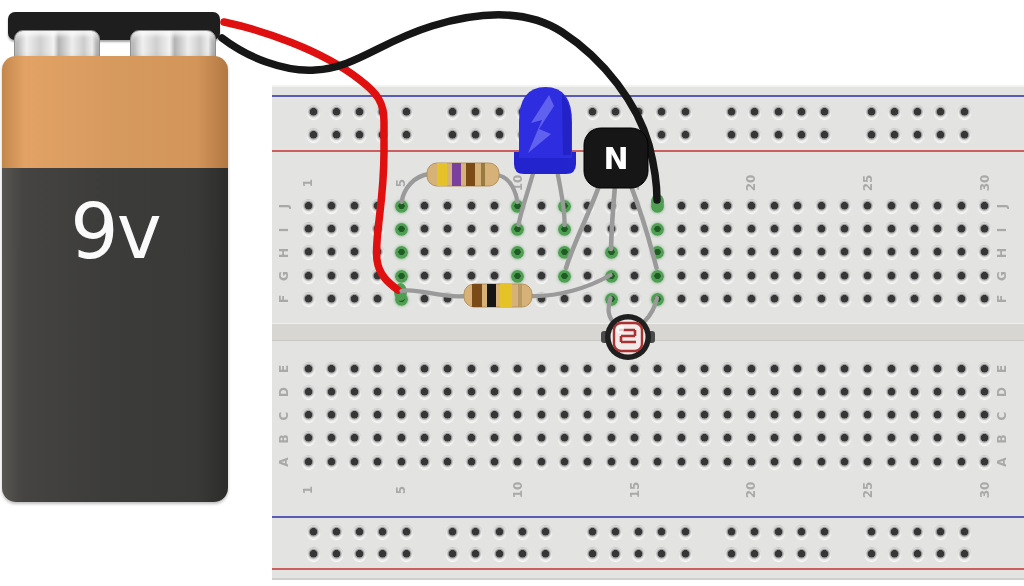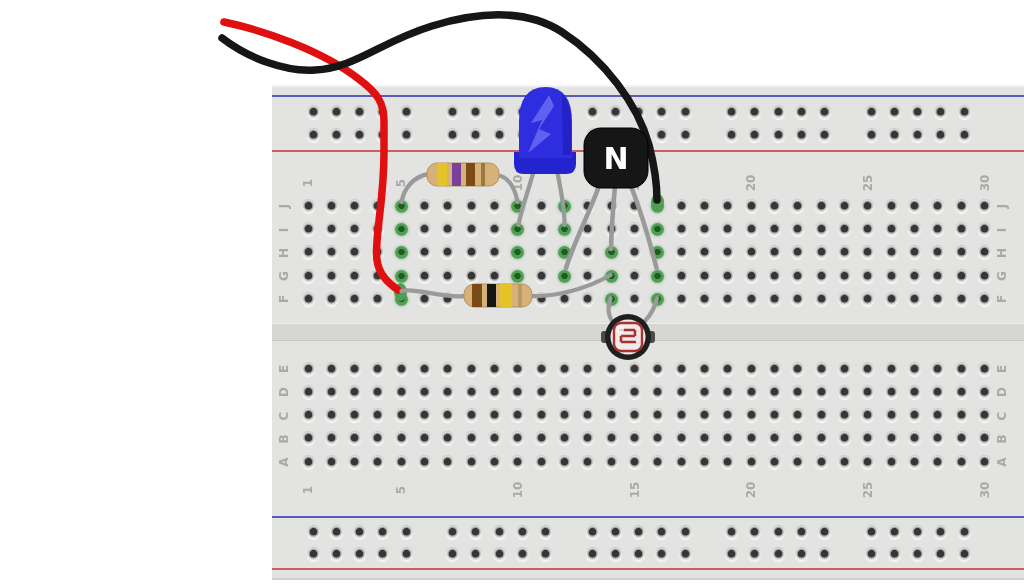--- a/index.html
+++ b/index.html
@@ -484,20 +484,31 @@
       <span class="bblabel" style="left: 2px; top: 295.3px;">D</span>
       <span class="bblabel" style="left: 720px; top: 295.3px;">D</span>
       <span class="bblabel" style="left: 2px; top: 318.6px;">C</span>
       <span class="bblabel" style="left: 720px; top: 318.6px;">C</span>
       <span class="bblabel" style="left: 2px; top: 341.9px;">B</span>
       <span class="bblabel" style="left: 720px; top: 341.9px;">B</span>
       <span class="bblabel" style="left: 2px; top: 365.2px;">A</span>
       <span class="bblabel" style="left: 720px; top: 365.2px;">A</span>
     </div>
 
+  <div class="battery">
+    <div class="battery-cap"></div>
+    <div class="terminal t1"></div>
+    <div class="terminal t2"></div>
+    <div class="battery-body">
+      <div class="battery-orange"></div>
+      <div class="battery-dark">
+        <span class="battery-label">9v</span>
+      </div>
+    </div>
+  </div>
 
   <svg class="overlay" viewBox="0 0 1024 586">
 
     <ellipse cx="400.5" cy="292" rx="6.5" ry="9" fill="#4f9e53"></ellipse>
     <ellipse cx="657.5" cy="202" rx="6.5" ry="8" fill="#4f9e53"></ellipse>
 
     <path class="wire" d="M 224 22 C 262 30, 322 50, 360 80 C 377 93, 384 102, 384 122
              L 384 152 C 384 205, 374 238, 377 260 C 379 276, 390 284, 398 290" stroke="#e01010"></path>
 
     <path class="wire" d="M 222 38 C 248 58, 285 72, 315 70 C 355 68, 380 42, 432 26

